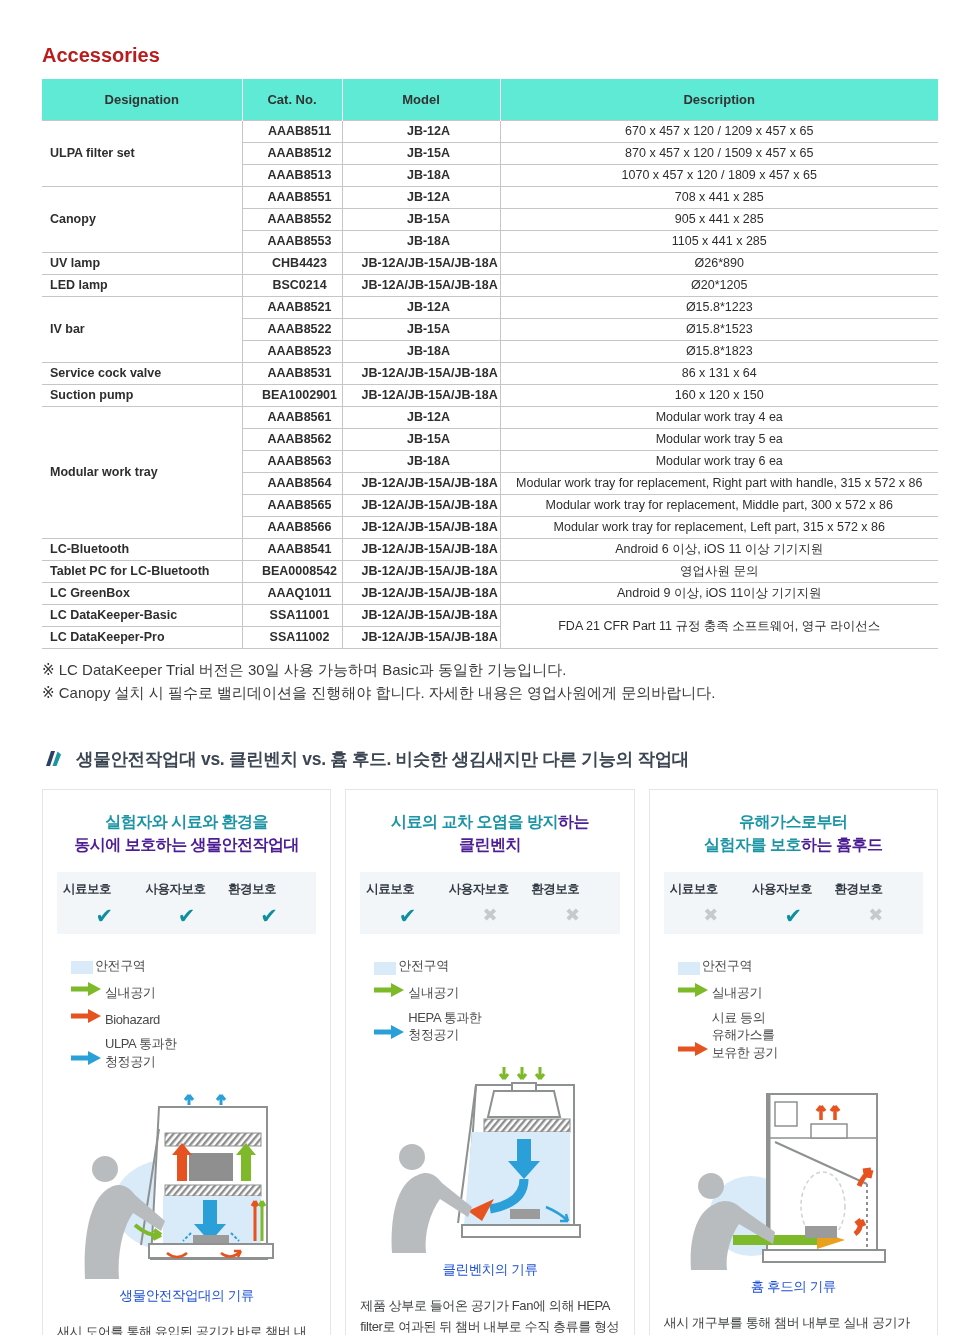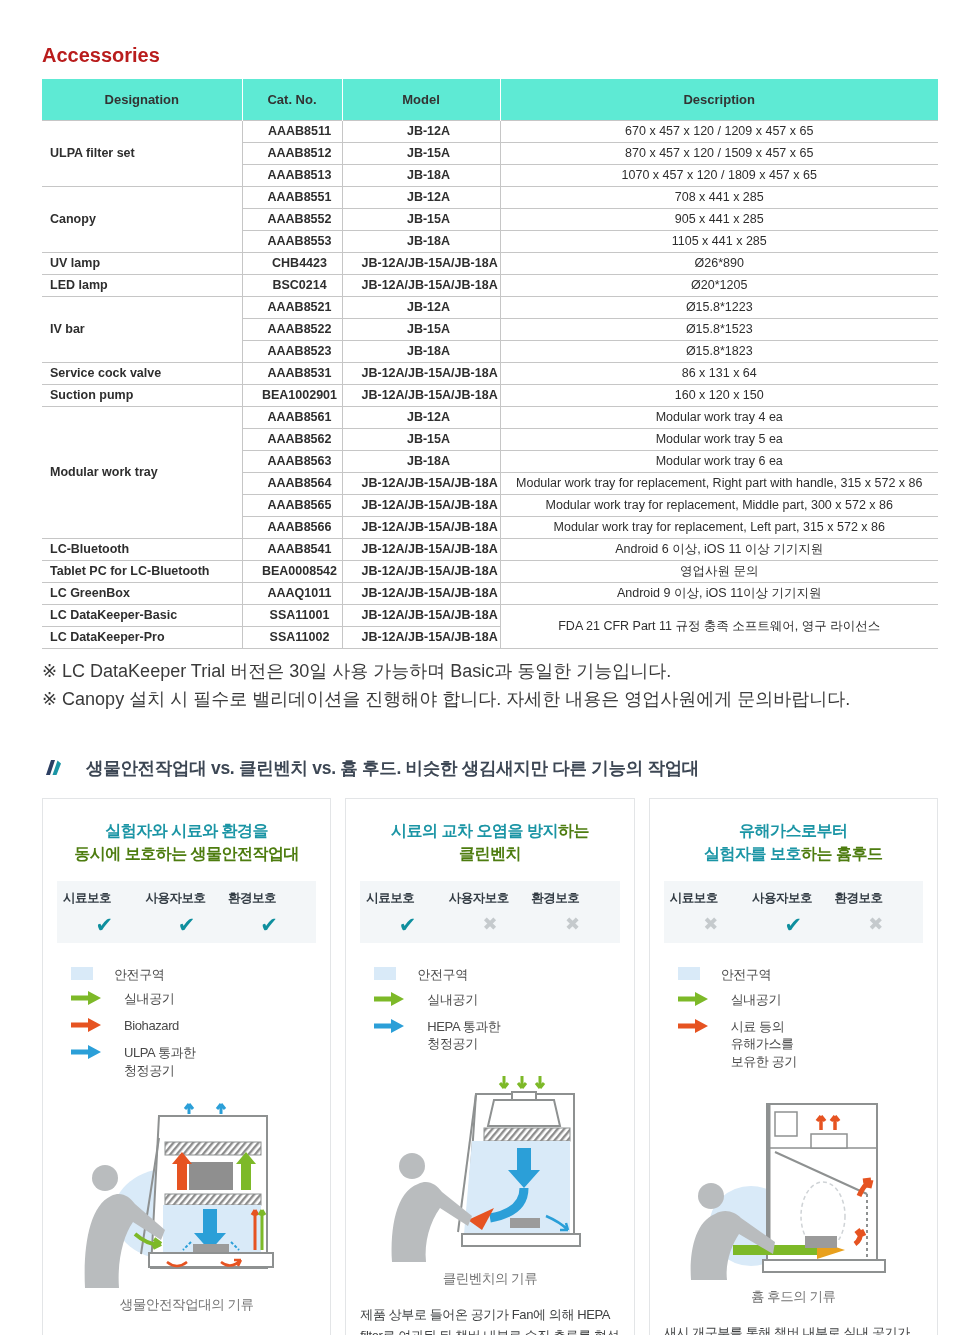--- a/index.html
+++ b/index.html
@@ -21,47 +21,47 @@
   }
   table.acc th:first-child { border-left:none; }
   table.acc td {
     border-top:1px solid #c6c6c6; border-bottom:1px solid #c6c6c6;
     font-size:12.5px; padding:3px 4px; text-align:center; color:#2e2e2e;
     line-height:1.2; overflow:hidden; white-space:nowrap;
   }
   table.acc td.des { text-align:left; padding-left:8px; font-weight:bold; }
   table.acc td.cat, table.acc td.mod { font-weight:bold;padding-left:19px; }
   table.acc td.cat, table.acc td.mod, table.acc td.dsc { border-left:1px solid #c6c6c6; }
-  .footnotes { margin-top:9px; font-size:18px; color:#3a3a3a; line-height:1.55; }
+  .footnotes { margin-top:9px; font-size:15px; color:#3a3a3a; line-height:1.55; }
 
   
-  .section-head { display:flex; align-items:center; gap:23px; margin:42px 0 18px 0; }
+  .section-head { display:flex; align-items:center; gap:13px; margin:42px 0 18px 0; }
   .section-head h2 { font-size:17.5px; font-weight:bold; color:#3d4754; letter-spacing:-0.3px; }
   .cards { display:flex; gap:14px; }
   .card {
     flex:1 1 0; border:1px solid #e3e5e7; background:#fff; padding:20px 14px 22px 14px;
     display:flex; flex-direction:column;
   }
   .card-title { text-align:center; font-size:16px; font-weight:bold; line-height:1.45; min-height:48px; letter-spacing:-0.5px; }
   .card-title .teal { color:#1b95a5; }
-  .card-title .dark { color:#4d7c0f; }
+  .card-title .dark { color:#4c1d95; }
   .prot { background:#f3f6f8; margin-top:14px; padding:9px 6px 8px 6px; }
   .prot-labels { display:grid; grid-template-columns:repeat(3,1fr); text-align:left;
     font-size:12.5px; font-weight:bold; color:#333c44; letter-spacing:-0.5px; }
   .prot-marks { display:grid; grid-template-columns:repeat(3,1fr); text-align:center; margin-top:7px; }
   .prot-marks .yes { color:#0e8f9e; font-size:21px; font-weight:bold; line-height:1; }
   .prot-marks .no  { color:#c5cacd; font-size:18px; font-weight:bold; line-height:1.2; }
   .legend { margin:16px 0 2px 14px; }
-  .legend-item { display:flex; align-items:flex-start; gap:21px; margin:7px 0; }
+  .legend-item { display:flex; align-items:flex-end; gap:2px; margin:7px 0; }
   .legend-swatch-box { width:22px; height:13px; background:#d9eaf8; flex:0 0 auto; margin-top:1px; }
   .legend-arrow { flex:0 0 auto; margin-top:1px; }
   .legend-label { font-size:13px; color:#4a4a4a; line-height:1.35; white-space:pre-line; letter-spacing:-0.4px; }
   .diagram { height:198px; display:flex; justify-content:center; align-items:flex-end; margin-top:2px; }
   .diagram svg { display:block; }
-  .caption { text-align:center; font-size:13.5px; color:#737373; margin-top:8px; letter-spacing:-0.4px;font-family:Liberation Serif, serif; }
+  .caption { text-align:center; font-size:13.5px; color:#1d4ed8; margin-top:8px; letter-spacing:-0.4px; }
   .body-text { font-size:13px; color:#3f4142; line-height:1.62; margin-top:16px; letter-spacing:-0.4px; }
 </style>
 </head>
 <body>
 
 <div class="content">
 
   <div class="page-title">Accessories</div>
 
   <table class="acc">

